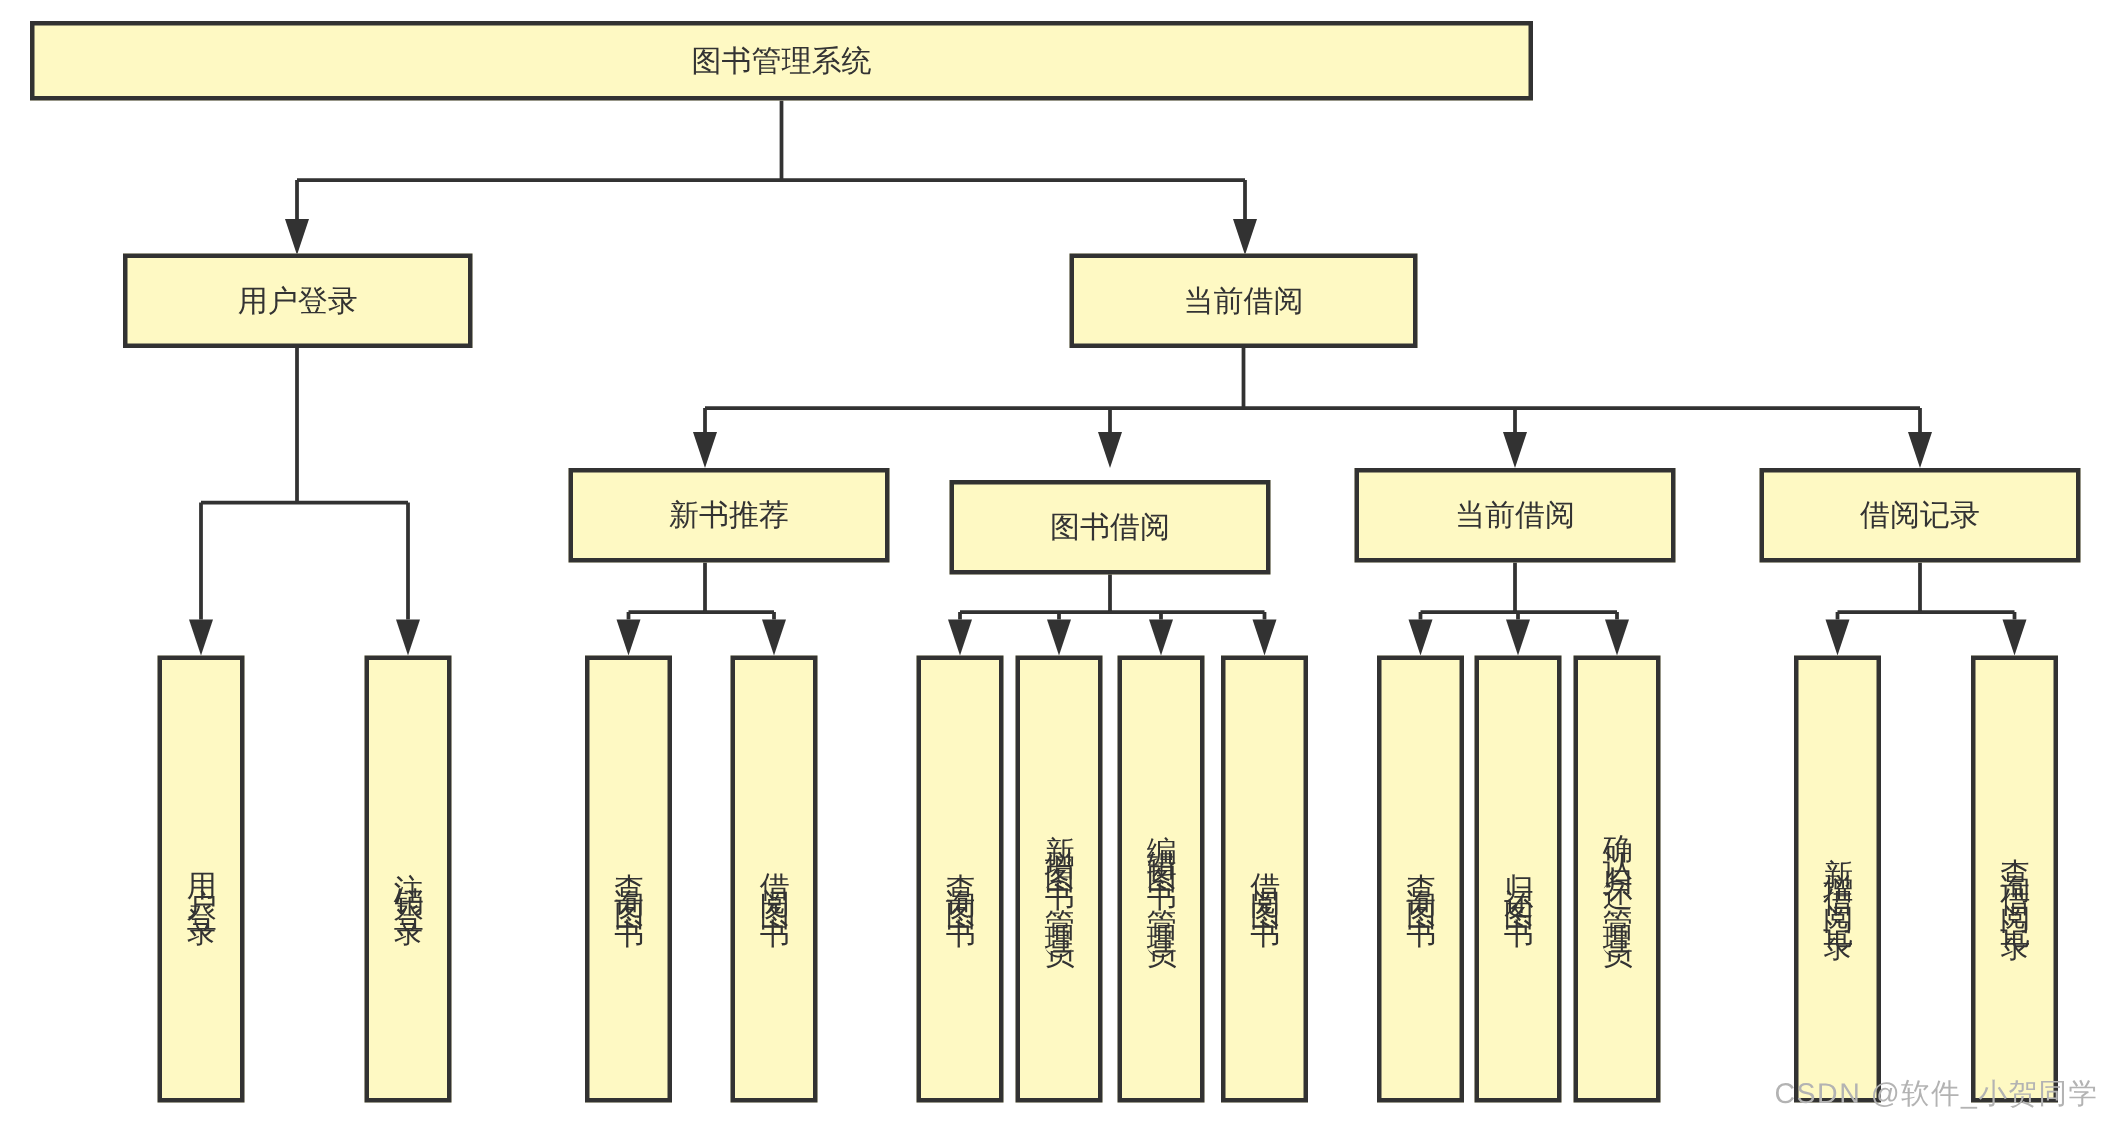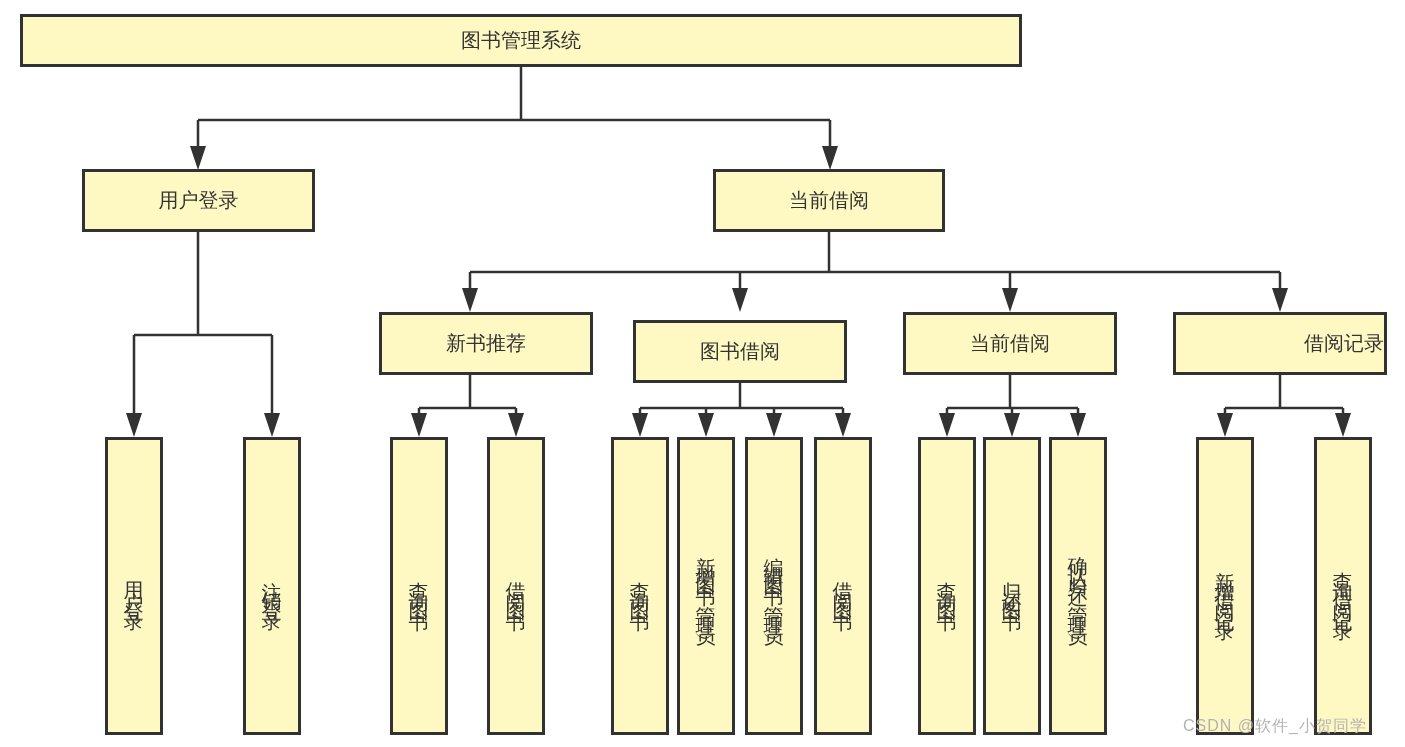--- a/index.html
+++ b/index.html
@@ -24,21 +24,21 @@
   .leaf { width: 58px; height: 298px; top: 437px; }
   .leaf span {
     writing-mode: vertical-rl;
     text-orientation: mixed;
     font-size: 20px;
     line-height: 1;
     letter-spacing: 10px;
   }
   .watermark {
     position: absolute; left: 1183px; top: 716px;
-    font-size: 16px; color: #b3b3b3;
+    font-size: 19px; color: #b3b3b3;
     letter-spacing: 1px;
     z-index: 3; white-space: nowrap;
   }
 </style>
 </head>
 <body>
 
 <div class="canvas">
 
   <svg class="wires" width="1405" height="747" xmlns="http://www.w3.org/2000/svg">
@@ -94,21 +94,21 @@
 
   <div class="node h-node" style="left:363px; top:312px; width:214px; height:63px;margin-left:16px;">
     <span>新书推荐</span>
   </div>
   <div class="node h-node" style="left:633px; top:320px; width:214px; height:63px;">
     <span>图书借阅</span>
   </div>
   <div class="node h-node" style="left:903px; top:312px; width:214px; height:63px;">
     <span>当前借阅</span>
   </div>
-  <div class="node h-node" style="left:1173px; top:312px; width:214px; height:63px;justify-content:flex-end;">
+  <div class="node h-node" style="left:1173px; top:312px; width:214px; height:63px;">
     <span>借阅记录</span>
   </div>
 
   <div class="node leaf" style="left:105px;">
     <span>用户登录</span>
   </div>
   <div class="node leaf" style="left:243px;">
     <span>注销登录</span>
   </div>
   <div class="node leaf" style="left:390px;">

